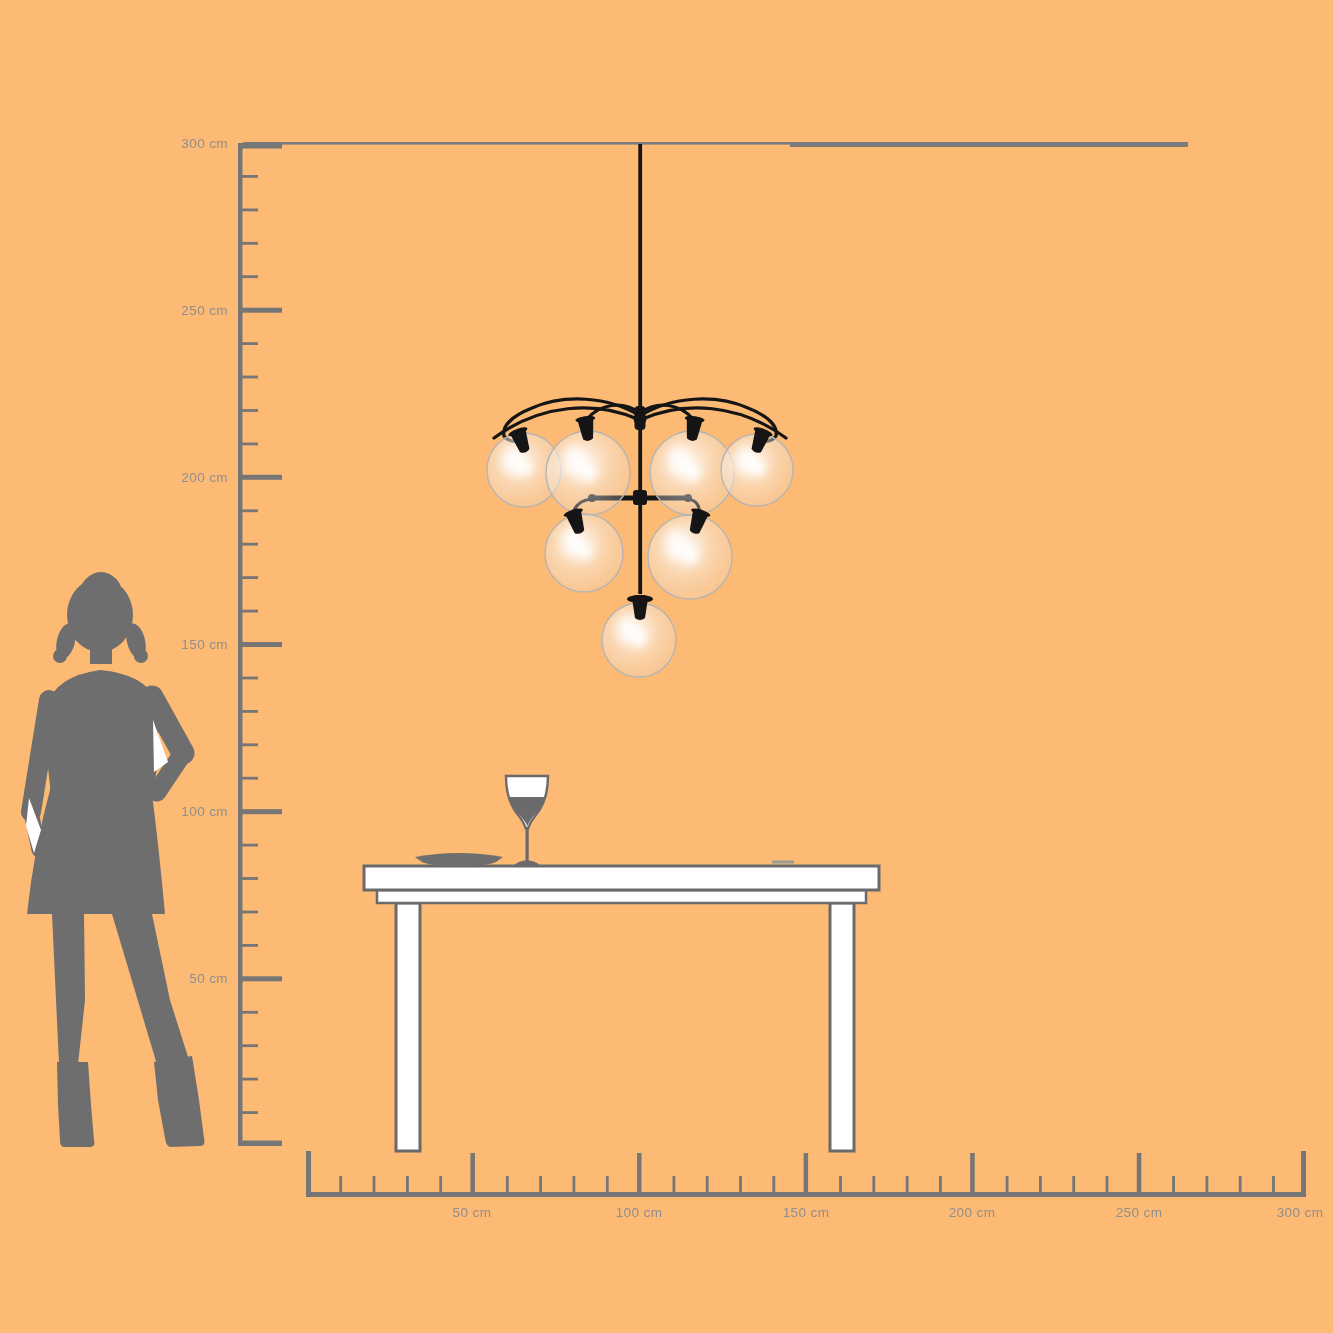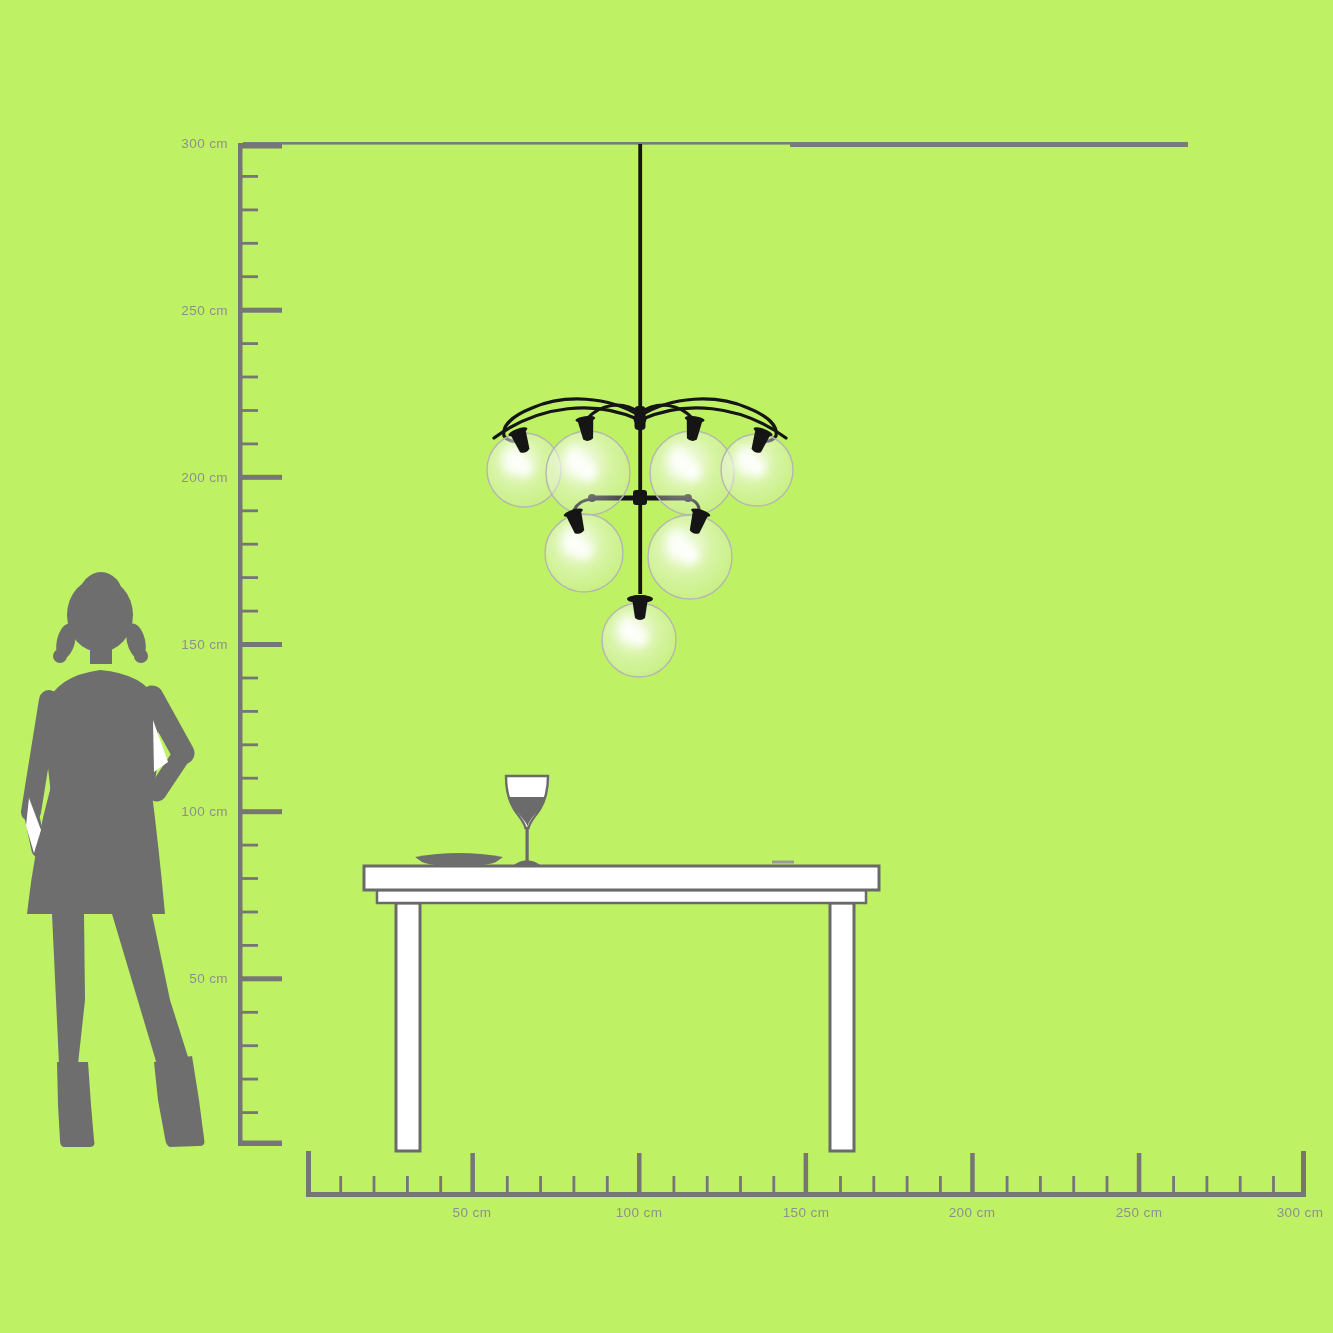--- a/index.html
+++ b/index.html
@@ -1,19 +1,19 @@
 <!DOCTYPE html>
 <html><head>
 <meta charset="utf-8">
 <style>
   html,body{margin:0;padding:0;background:#ffffff;}
   .canvas{
     position:relative;
     width:1333px;height:1333px;
-    background:#bef264;
+    background:#fdba74;
     font-family:"Liberation Sans",sans-serif;
     overflow:hidden;
   }
   .scene{position:absolute;left:0;top:0;}
   .ruler-label{
     fill:#8f8f8f;
     font-family:"Liberation Sans",sans-serif;
     font-size:13.5px;
     letter-spacing:.4px;
   }

